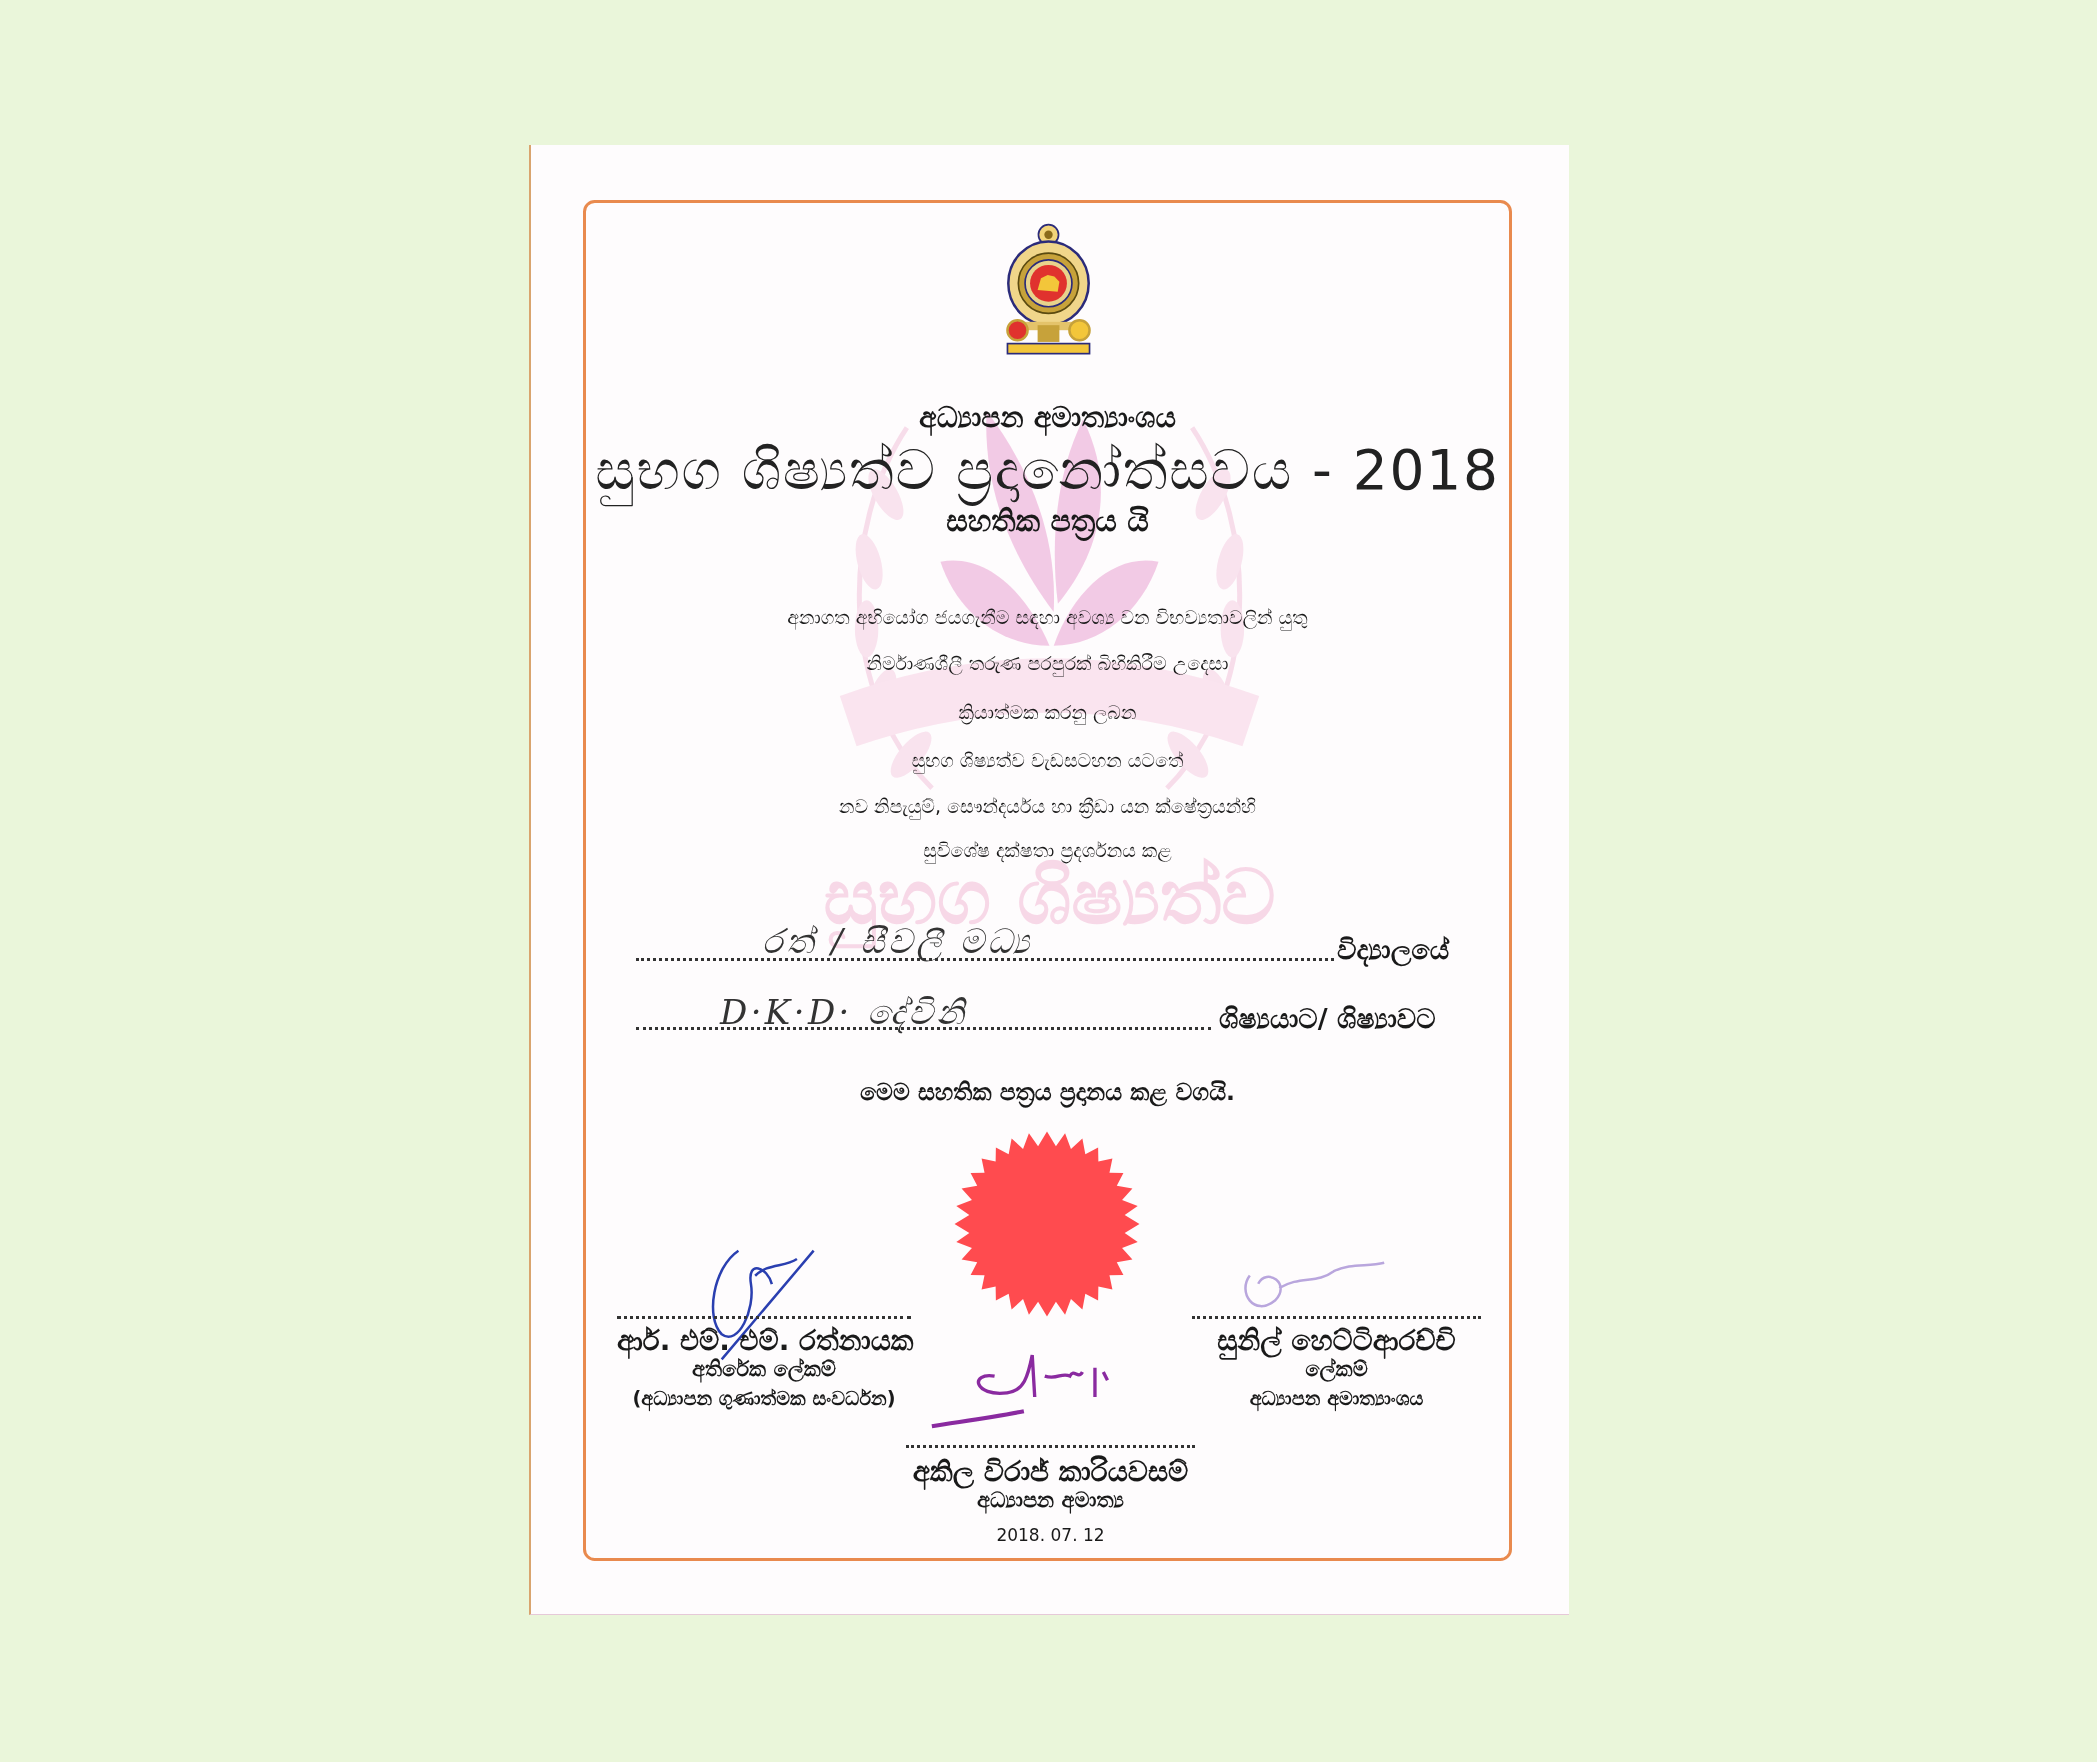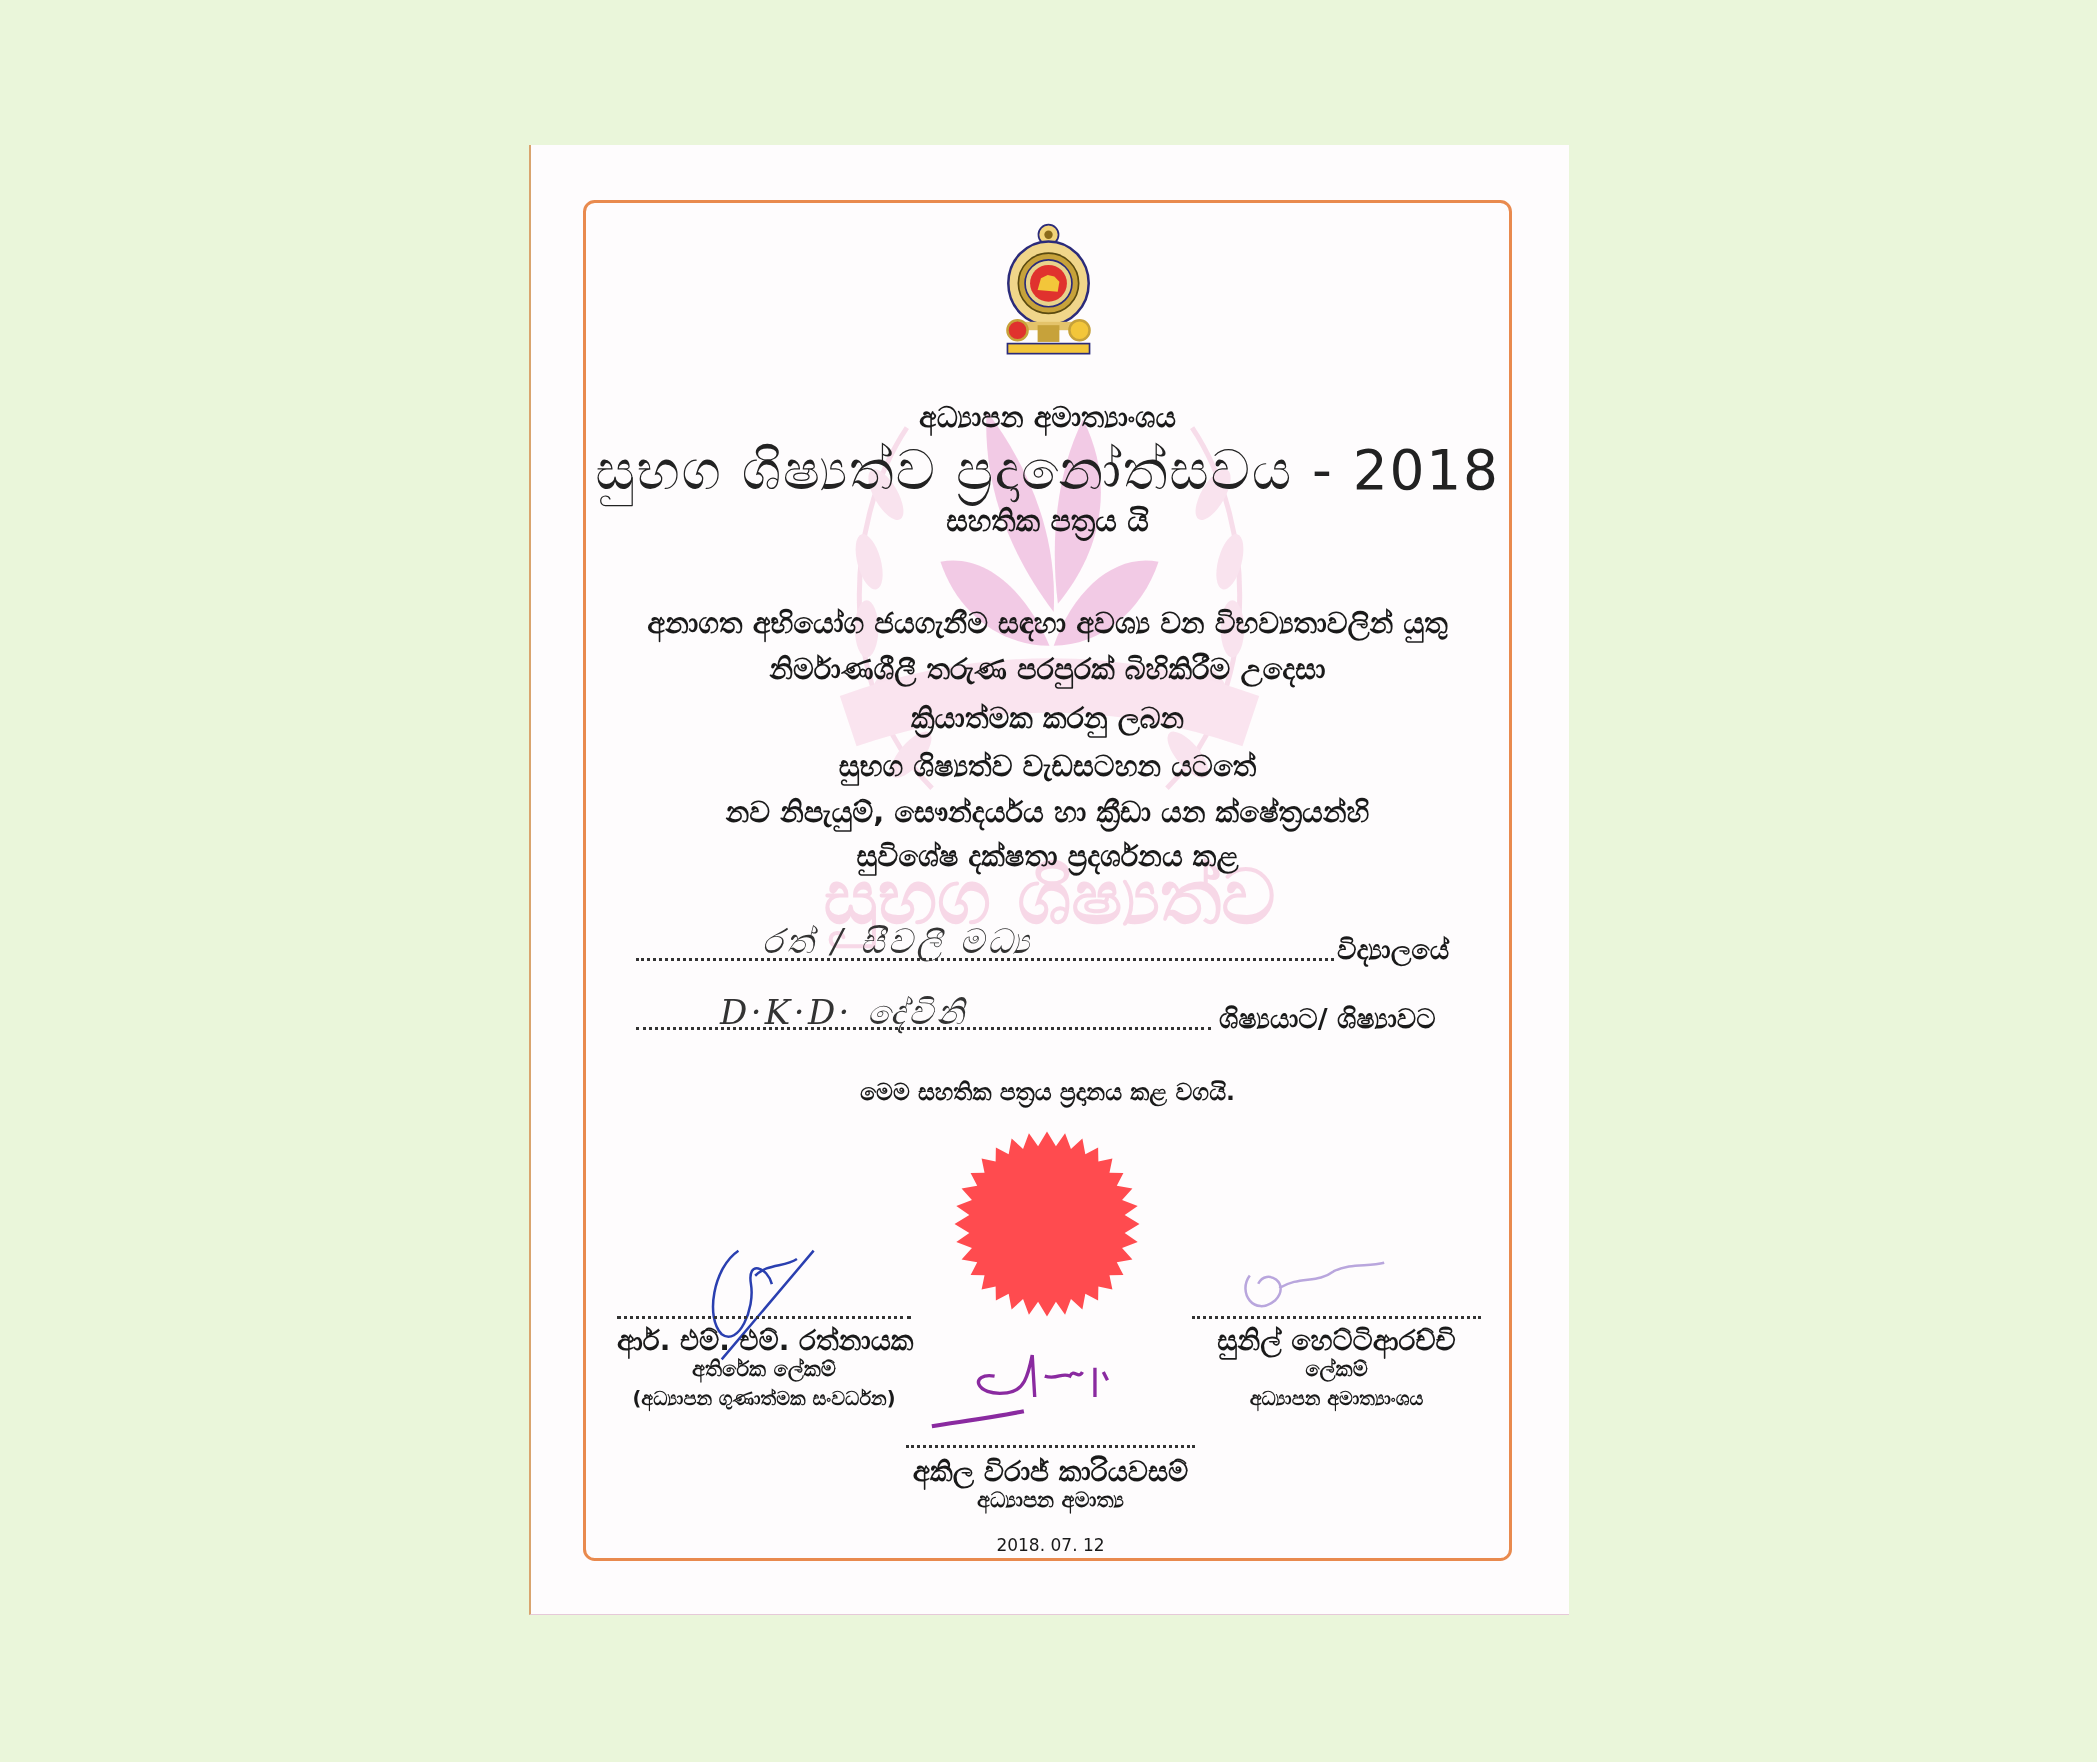--- a/index.html
+++ b/index.html
@@ -37,21 +37,21 @@
     .watermark {
       position: absolute;
       left: 806px; top: 394px;
       width: 487px; height: 604px;
       opacity: 0.55;
     }
     .emblem { position: absolute; left: 1004px; top: 223px; width: 89px; height: 134px; }
     .ministry { top: 401px; font-size: 28.5px; font-weight: bold; }
     .title { top: 438px; font-size: 55px; letter-spacing: 1.7px; color: #222; }
     .subtitle { top: 503px; font-size: 30px; font-weight: bold; }
-    .body-line { font-size: 29px; font-weight: bold; }
+    .body-line { font-size: 19px; font-weight: normal; }
     .fill-row {
       position: absolute;
       left: 636px; width: 810px;
       height: 50px;
     }
     .dots {
       position: absolute;
       border-bottom: 3.4px dotted #333;
       height: 0;
     }
@@ -183,15 +183,15 @@
 </div>
 
 <svg class="signature" style="left:923px; top:1351px; width:277px; height:92px;" viewBox="0 0 330 110">
   <path d="M85 30 C55 25 60 55 100 50 C120 48 125 30 130 5 L133 55 M145 30 C160 35 165 25 175 30 C180 20 185 35 190 25 M205 20 L205 55 M215 25 L220 35" fill="none" stroke="#8a2aa0" stroke-width="4"></path>
   <path d="M10 90 C40 85 80 80 120 72" fill="none" stroke="#8a2aa0" stroke-width="5"></path>
 </svg>
 <div class="sig-line" style="left:906px; top:1445px; width:289px;"></div>
 <div class="sig-block" style="left:906px; top:1457px; width:289px;">
   <div class="sig-name">අකිල විරාජ් කාරියවසම්</div>
   <div class="sig-title">අධ්‍යාපන අමාත්‍ය</div>
-  <div class="date" style="margin-top:16px;">2018. 07. 12</div>
+  <div class="date" style="margin-top:6px;">2018. 07. 12</div>
 </div>
 
 
 </body></html>

